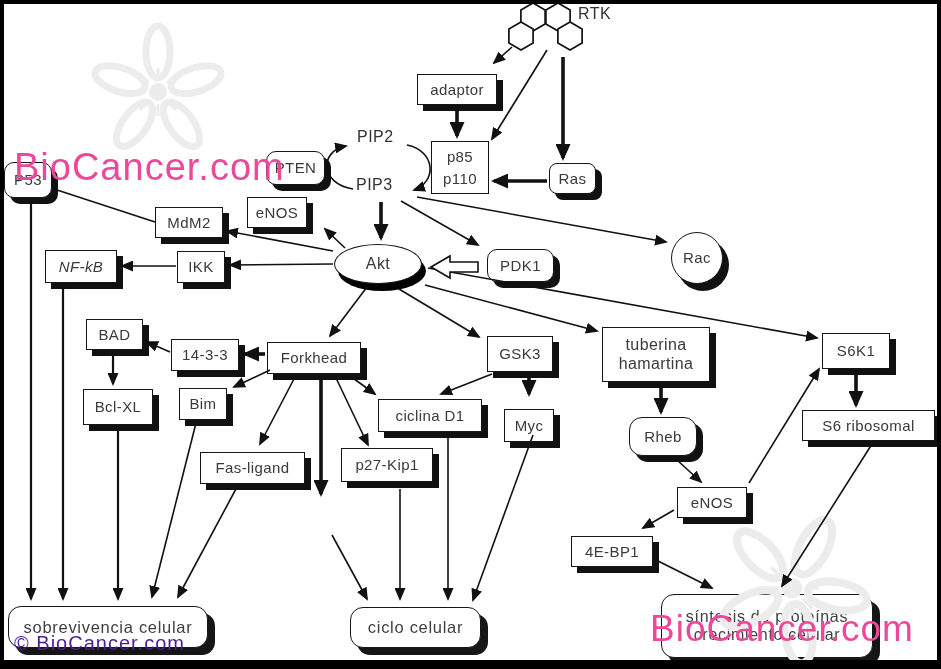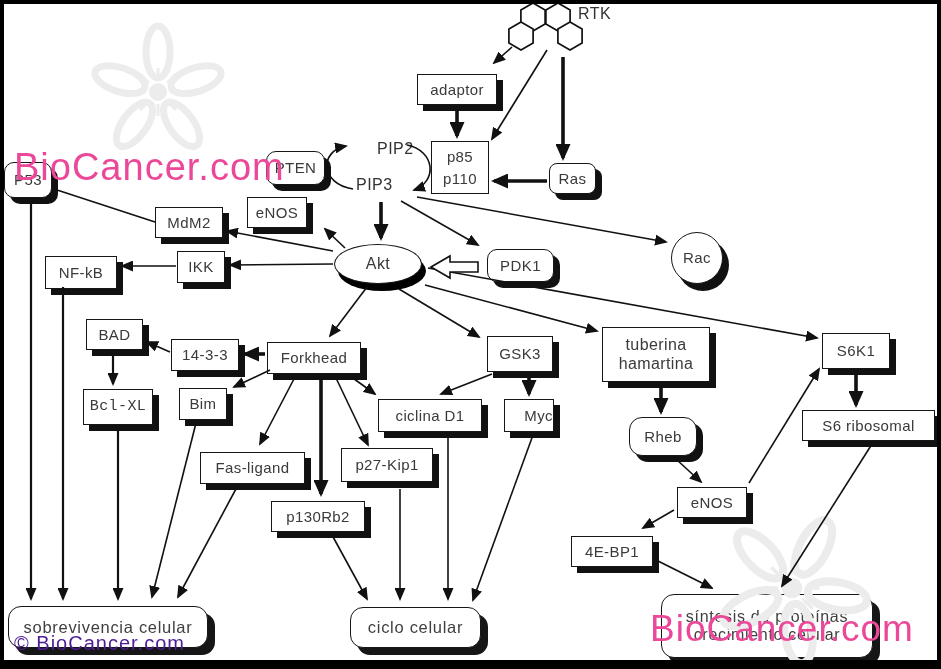--- a/index.html
+++ b/index.html
@@ -92,21 +92,21 @@
     </div>
   <div class="node" style="left:247px;top:197px;width:60px;height:31px;">
       <span>eNOS</span>
     </div>
   <div class="node rounded" style="left:4px;top:151px;width:48px;height:36px;margin-top:11px;">
       <span>P53</span>
     </div>
   <div class="node" style="left:155px;top:207px;width:68px;height:31px;">
       <span>MdM2</span>
     </div>
-  <div class="node" style="left:45px;top:256px;width:72px;height:33px;">
+  <div class="node" style="left:45px;top:250px;width:72px;height:33px;font-style:italic;">
       <span>NF-kB</span>
     </div>
   <div class="node" style="left:177px;top:251px;width:48px;height:32px;">
       <span>IKK</span>
     </div>
   <div class="node ellipse" style="left:334px;top:244px;width:88px;height:40px;">
       <span>Akt</span>
     </div>
   <div class="node rounded" style="left:487px;top:249px;width:67px;height:33px;">
       <span>PDK1</span>
@@ -126,65 +126,62 @@
   <div class="node" style="left:487px;top:336px;width:66px;height:36px;">
       <span>GSK3</span>
     </div>
   <div class="node two" style="left:602px;top:327px;width:108px;height:55px;font-size:16px;">
       <span>tuberina</span>
       <span>hamartina</span>
     </div>
   <div class="node" style="left:822px;top:333px;width:68px;height:36px;">
       <span>S6K1</span>
     </div>
-  <div class="node" style="left:83px;top:389px;width:70px;height:36px;font-family:Liberation Mono, monospace;">
+  <div class="node" style="left:83px;top:389px;width:70px;height:36px;">
       <span>Bcl-XL</span>
     </div>
   <div class="node" style="left:179px;top:388px;width:48px;height:32px;">
       <span>Bim</span>
     </div>
   <div class="node" style="left:378px;top:399px;width:104px;height:33px;">
       <span>ciclina D1</span>
     </div>
-  <div class="node" style="left:504px;top:399px;width:50px;height:33px;align-items:flex-end;">
+  <div class="node" style="left:504px;top:409px;width:50px;height:33px;">
       <span>Myc</span>
     </div>
   <div class="node rounded12" style="left:629px;top:417px;width:68px;height:39px;">
       <span>Rheb</span>
     </div>
   <div class="node" style="left:802px;top:410px;width:133px;height:31px;">
       <span>S6 ribosomal</span>
     </div>
   <div class="node" style="left:200px;top:452px;width:105px;height:32px;">
       <span>Fas-ligand</span>
     </div>
   <div class="node" style="left:341px;top:448px;width:92px;height:34px;">
       <span>p27-Kip1</span>
-    </div>
-  <div class="node" style="left:271px;top:501px;width:94px;height:31px;">
-      <span>p130Rb2</span>
     </div>
   <div class="node" style="left:677px;top:487px;width:70px;height:31px;">
       <span>eNOS</span>
     </div>
   <div class="node" style="left:571px;top:536px;width:82px;height:31px;">
       <span>4E-BP1</span>
     </div>
   <div class="node outcome" style="left:8px;top:606px;width:200px;height:42px;">
       <span>sobrevivencia celular</span>
     </div>
   <div class="node outcome" style="left:350px;top:607px;width:131px;height:41px;">
       <span>ciclo celular</span>
     </div>
   <div class="node outcome two" style="left:661px;top:594px;width:212px;height:64px;font-size:16px;">
       <span>síntesis de proteínas</span>
       <span>crecimiento celular</span>
     </div>
 
-  <div class="freelabel" style="left:357px;top:140px;margin-left:20px;">PIP2</div>
+  <div class="freelabel" style="left:357px;top:128px;">PIP2</div>
   <div class="freelabel" style="left:356px;top:176px;">PIP3</div>
   <div class="freelabel" style="left:578px;top:5px;">RTK</div>
 
   <svg id="edgelayer" width="941" height="669">
     <defs>
       <marker id="ah" markerUnits="userSpaceOnUse" markerWidth="13" markerHeight="11" refX="11" refY="5.5" orient="auto">
         <path d="M0,0 L13,5.5 L0,11 z" fill="#111"></path>
       </marker>
       <marker id="ahBig" markerUnits="userSpaceOnUse" markerWidth="17" markerHeight="15" refX="14" refY="7.5" orient="auto">
         <path d="M0,0 L17,7.5 L0,15 z" fill="#111"></path>

